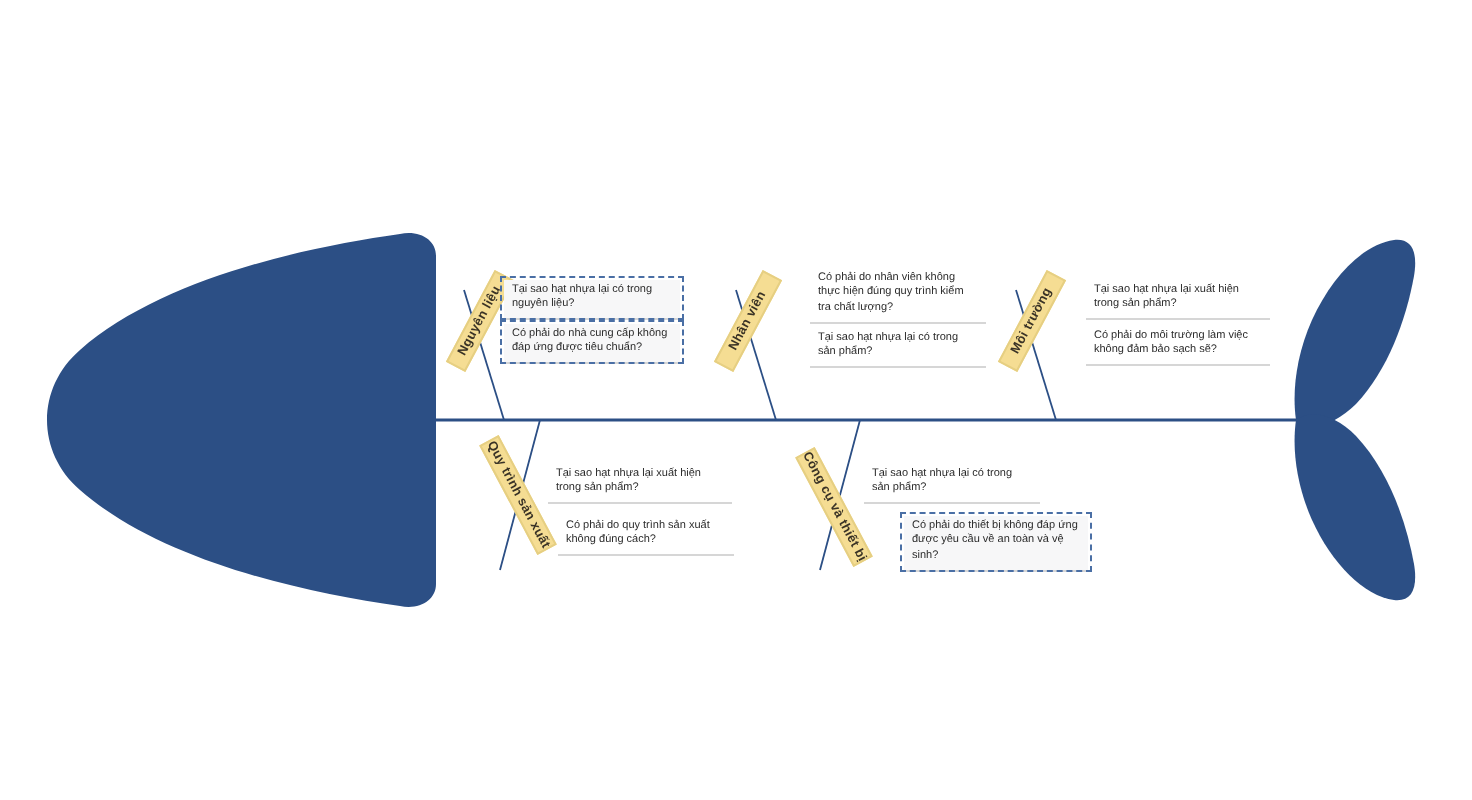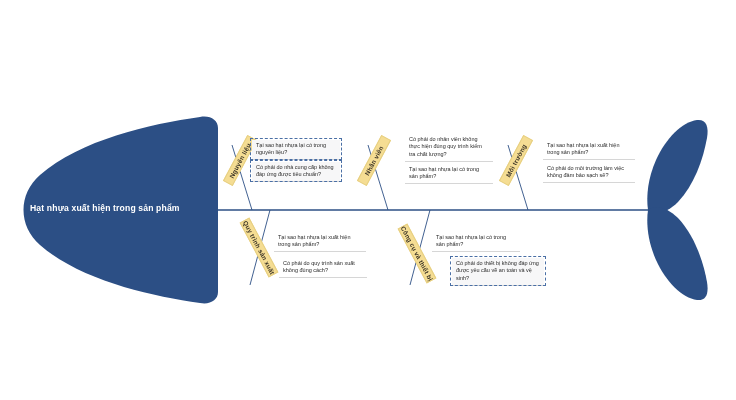--- a/index.html
+++ b/index.html
@@ -128,21 +128,20 @@
              C 668,208 656,204 648,210 Z" fill="#2C4F85"></path>
 
     <line x1="252" y1="210" x2="232" y2="145" stroke="#2C4F85" stroke-width="0.9"></line>
     <line x1="388" y1="210" x2="368" y2="145" stroke="#2C4F85" stroke-width="0.9"></line>
     <line x1="528" y1="210" x2="508" y2="145" stroke="#2C4F85" stroke-width="0.9"></line>
 
     <line x1="270" y1="210" x2="250" y2="285" stroke="#2C4F85" stroke-width="0.9"></line>
     <line x1="430" y1="210" x2="410" y2="285" stroke="#2C4F85" stroke-width="0.9"></line>
   </svg>
 
-  <div class="head-label">Hạt nhựa xuất hiện trong sản phẩm</div>
 
   <div class="cat-tag cat-up" style="left:214px; top:155px;">Nguyên liệu</div>
 
   <div class="cause boxed" style="left:252px; top:140px; width:88px;">Tại sao hạt nhựa lại có trong nguyên liệu?</div>
 
   <div class="cause boxed" style="left:252px; top:162px; width:88px;">Có phải do nhà cung cấp không đáp ứng được tiêu chuẩn?</div>
 
   <div class="dash-box" style="left:250px; top:138px; width:92px; height:22px;"></div>
   <div class="dash-box" style="left:250px; top:160px; width:92px; height:22px;"></div>
 

